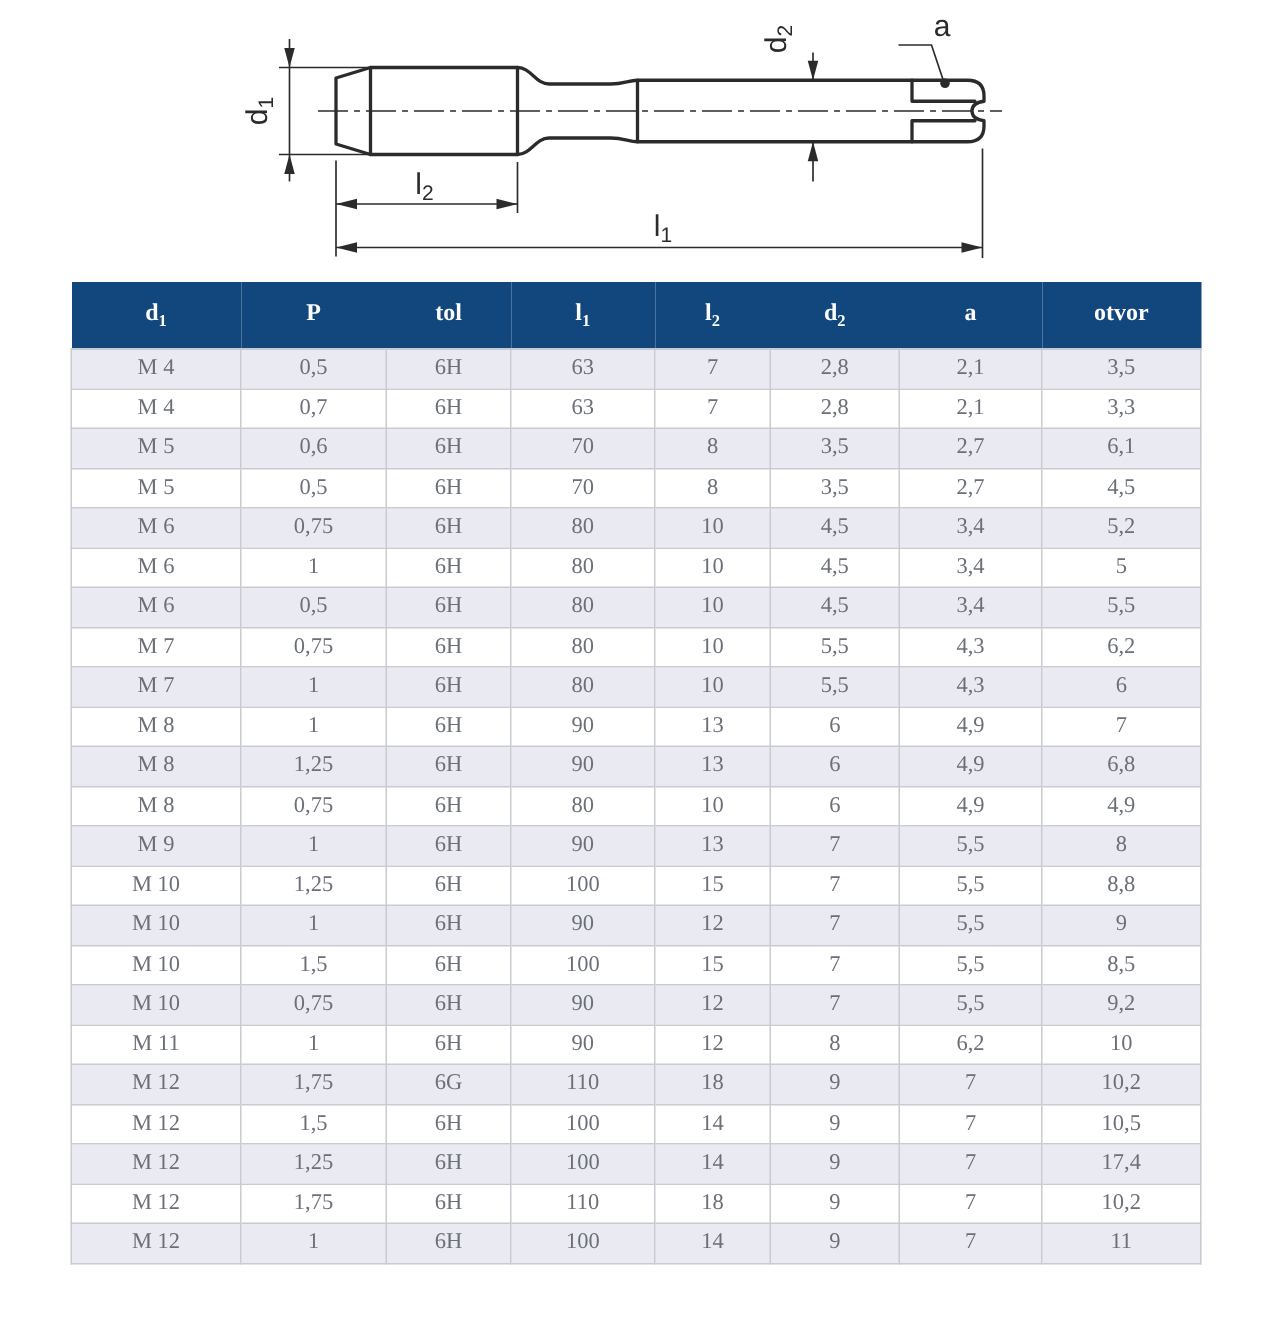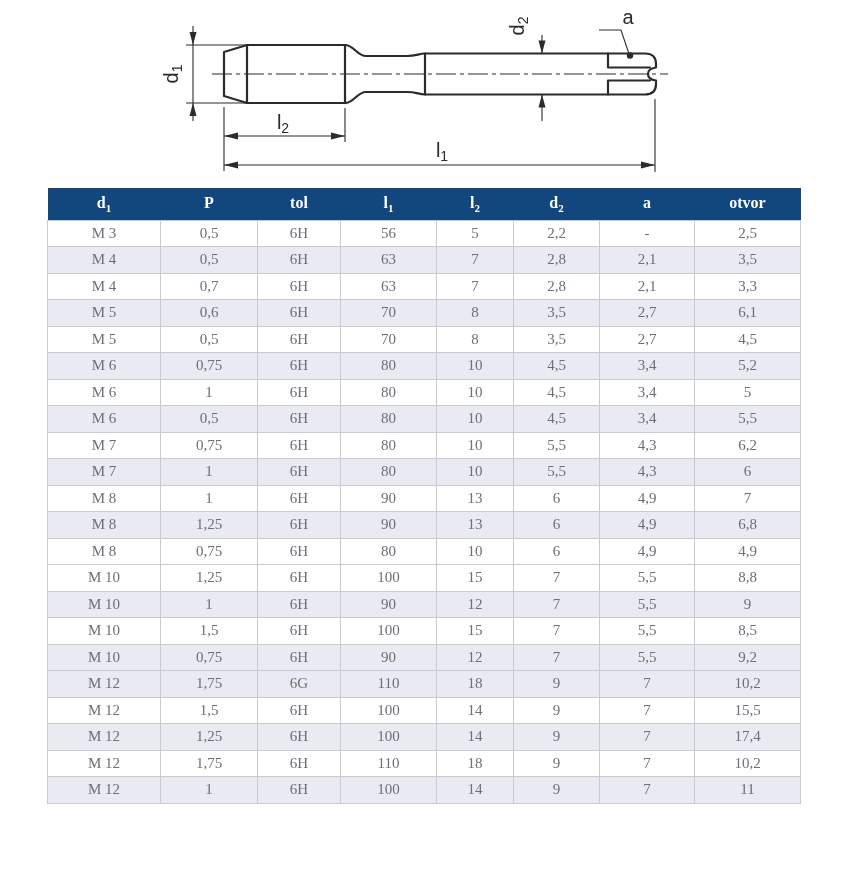--- a/index.html
+++ b/index.html
@@ -29,21 +29,21 @@
     width:753px;
   }
   table.specs th{
     background:var(--header-bg);
     color:var(--header-fg);
     height:32px;
     font-family:"Liberation Serif","DejaVu Serif",serif;
     font-weight:bold;
     font-size:16px;
     border:none;
-    padding:0;
+    padding:12px;
     text-align:center;
   }
   table.specs th sub{font-size:11px;}
   table.specs td{
     height:26.5px;
     padding:0;
     text-align:center;
     vertical-align:middle;
     font-family:"Liberation Serif","DejaVu Serif",serif;
     font-size:15px;
@@ -122,30 +122,20 @@
       <th><span>P</span><sub></sub></th>
       <th><span>tol</span><sub></sub></th>
       <th><span>l</span><sub>1</sub></th>
       <th><span>l</span><sub>2</sub></th>
       <th><span>d</span><sub>2</sub></th>
       <th><span>a</span><sub></sub></th>
       <th><span>otvor</span><sub></sub></th>
     </tr>
   </thead>
   <tbody>
-      <tr>
-        <td>M 3</td>
-        <td>0,5</td>
-        <td>6H</td>
-        <td>56</td>
-        <td>5</td>
-        <td>2,2</td>
-        <td>-</td>
-        <td>2,5</td>
-      </tr>
       <tr class="striped">
         <td>M 4</td>
         <td>0,5</td>
         <td>6H</td>
         <td>63</td>
         <td>7</td>
         <td>2,8</td>
         <td>2,1</td>
         <td>3,5</td>
       </tr>
@@ -252,20 +242,30 @@
       <tr>
         <td>M 8</td>
         <td>0,75</td>
         <td>6H</td>
         <td>80</td>
         <td>10</td>
         <td>6</td>
         <td>4,9</td>
         <td>4,9</td>
       </tr>
+      <tr class="striped">
+        <td>M 9</td>
+        <td>1</td>
+        <td>6H</td>
+        <td>90</td>
+        <td>13</td>
+        <td>7</td>
+        <td>5,5</td>
+        <td>8</td>
+      </tr>
       <tr>
         <td>M 10</td>
         <td>1,25</td>
         <td>6H</td>
         <td>100</td>
         <td>15</td>
         <td>7</td>
         <td>5,5</td>
         <td>8,8</td>
       </tr>
@@ -291,40 +291,50 @@
       </tr>
       <tr class="striped">
         <td>M 10</td>
         <td>0,75</td>
         <td>6H</td>
         <td>90</td>
         <td>12</td>
         <td>7</td>
         <td>5,5</td>
         <td>9,2</td>
+      </tr>
+      <tr>
+        <td>M 11</td>
+        <td>1</td>
+        <td>6H</td>
+        <td>90</td>
+        <td>12</td>
+        <td>8</td>
+        <td>6,2</td>
+        <td>10</td>
       </tr>
       <tr class="striped">
         <td>M 12</td>
         <td>1,75</td>
         <td>6G</td>
         <td>110</td>
         <td>18</td>
         <td>9</td>
         <td>7</td>
         <td>10,2</td>
       </tr>
       <tr>
         <td>M 12</td>
         <td>1,5</td>
         <td>6H</td>
         <td>100</td>
         <td>14</td>
         <td>9</td>
         <td>7</td>
-        <td>15,5</td>
+        <td>10,5</td>
       </tr>
       <tr class="striped">
         <td>M 12</td>
         <td>1,25</td>
         <td>6H</td>
         <td>100</td>
         <td>14</td>
         <td>9</td>
         <td>7</td>
         <td>17,4</td>

